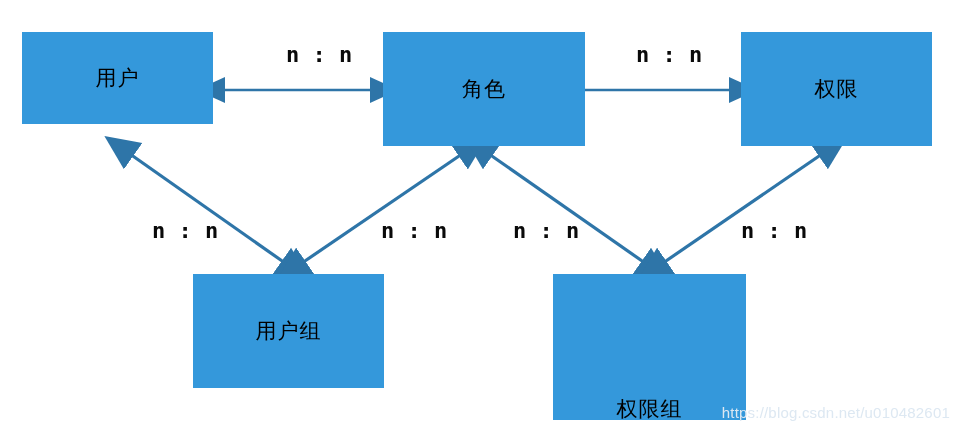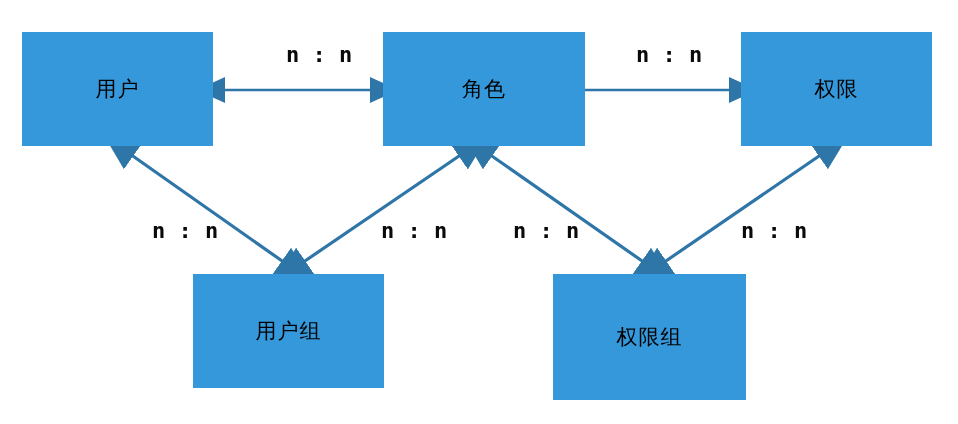--- a/index.html
+++ b/index.html
@@ -83,46 +83,47 @@
 
     <line x1="285" y1="263" x2="130" y2="154" stroke="#2e75a8" stroke-width="3.2" marker-start="url(#ah-start)" marker-end="url(#ah-end)"></line>
 
     <line x1="302" y1="263" x2="462" y2="154" stroke="#2e75a8" stroke-width="3.2" marker-start="url(#ah-start)" marker-end="url(#ah-end)"></line>
 
     <line x1="645" y1="263" x2="489" y2="154" stroke="#2e75a8" stroke-width="3.2" marker-start="url(#ah-start)" marker-end="url(#ah-end)"></line>
 
     <line x1="663" y1="263" x2="822" y2="154" stroke="#2e75a8" stroke-width="3.2" marker-start="url(#ah-start)" marker-end="url(#ah-end)"></line>
   </svg>
 
-  <div class="node-box" style="left:22px; top:32px; width:191px; height:114px;">
+  <div class="node-box" style="left:22px; top:32px; width:191px; height:92px;">
     <span class="node-label">用户</span>
   </div>
 
   <div class="node-box" style="left:383px; top:32px; width:202px; height:114px;">
     <span class="node-label">角色</span>
   </div>
 
   <div class="node-box" style="left:193px; top:274px; width:191px; height:114px;">
     <span class="node-label">用户组</span>
   </div>
 
   <div class="node-box" style="left:741px; top:32px; width:191px; height:114px;">
     <span class="node-label">权限</span>
   </div>
 
-  <div class="node-box" style="left:553px; top:274px; width:193px; height:126px;">
+  <div class="node-box" style="left:553px; top:274px; width:193px; height:146px;align-items:flex-end;">
     <span class="node-label">权限组</span>
   </div>
 
   <div class="edge-label" style="left:286px; top:42px;">n : n</div>
 
   <div class="edge-label" style="left:636px; top:42px;">n : n</div>
 
   <div class="edge-label" style="left:152px; top:218px;">n : n</div>
 
   <div class="edge-label" style="left:381px; top:218px;">n : n</div>
 
   <div class="edge-label" style="left:513px; top:218px;">n : n</div>
 
   <div class="edge-label" style="left:741px; top:218px;">n : n</div>
 
+  <div class="watermark">https://blog.csdn.net/u010482601</div>
 
 </div>
 
 </body></html>

